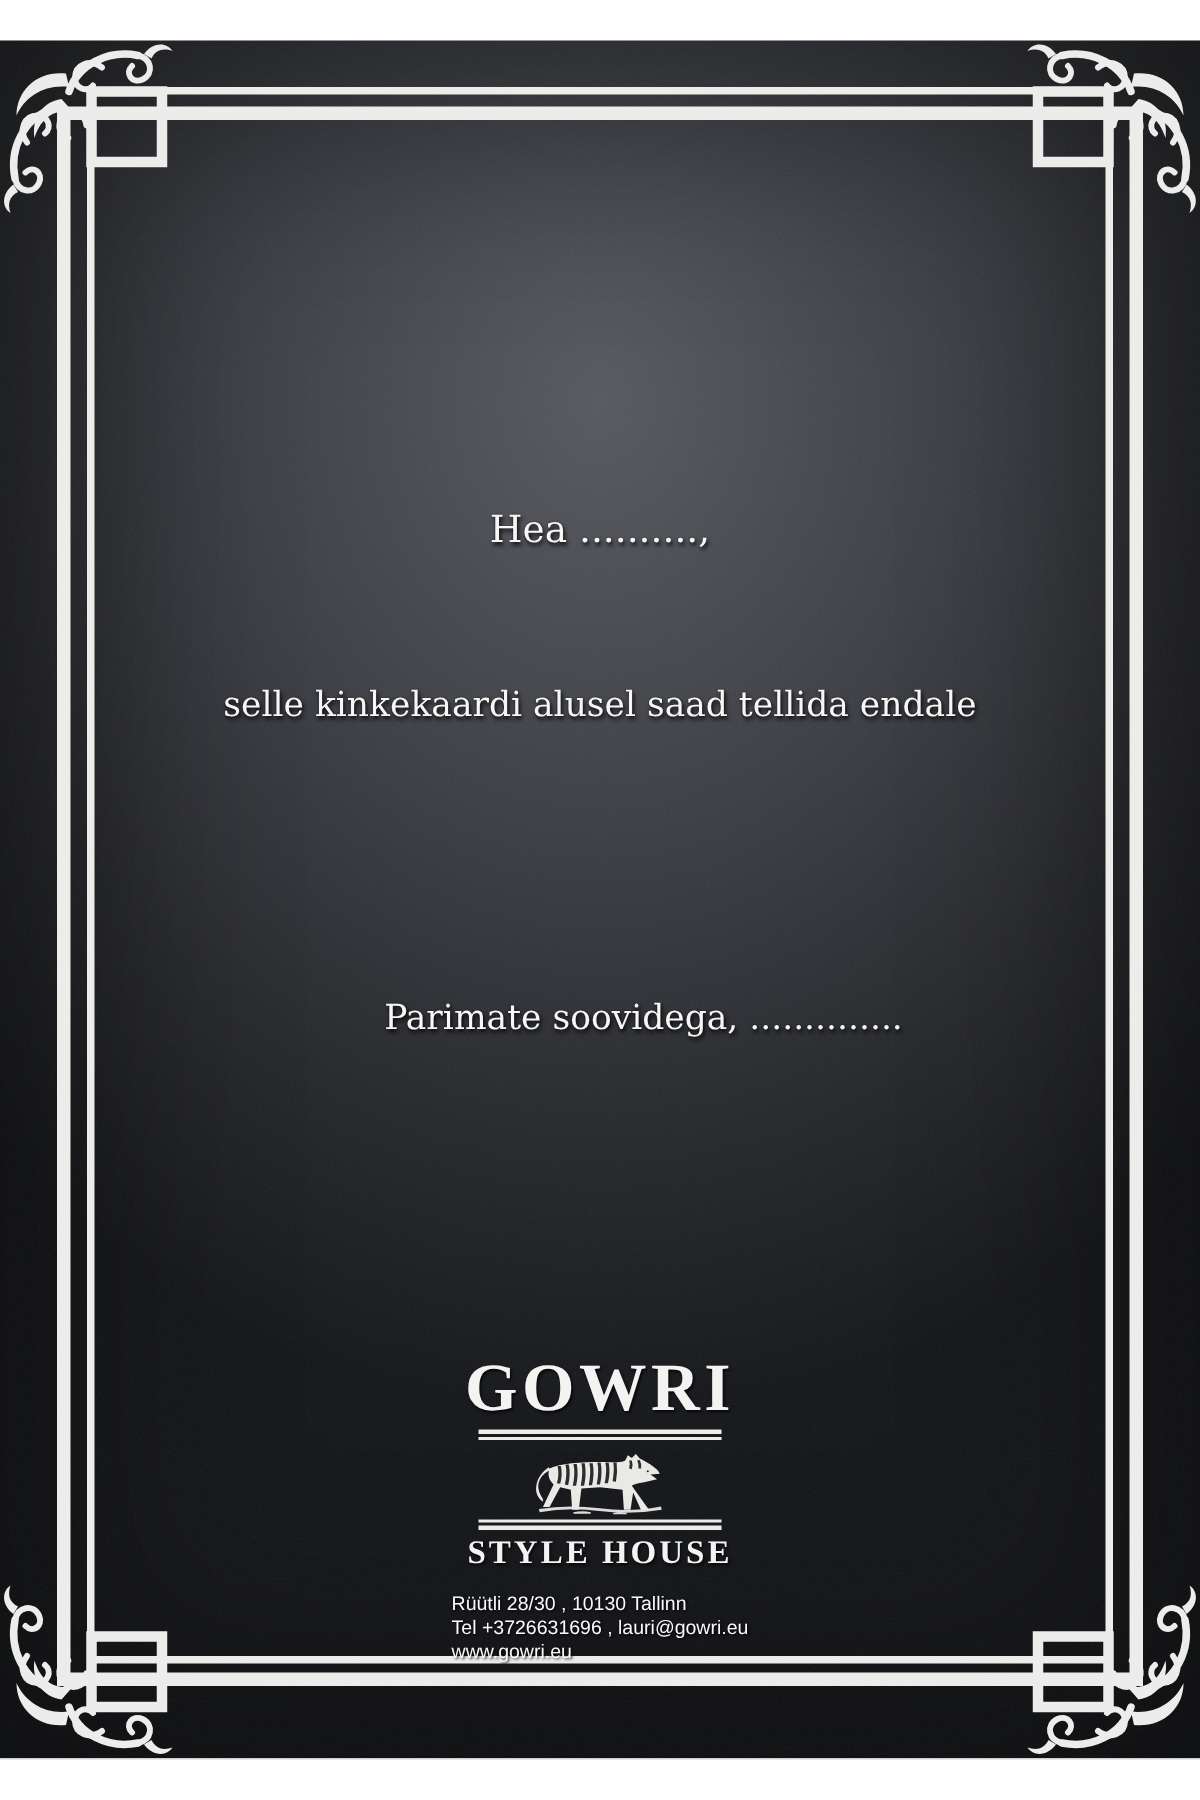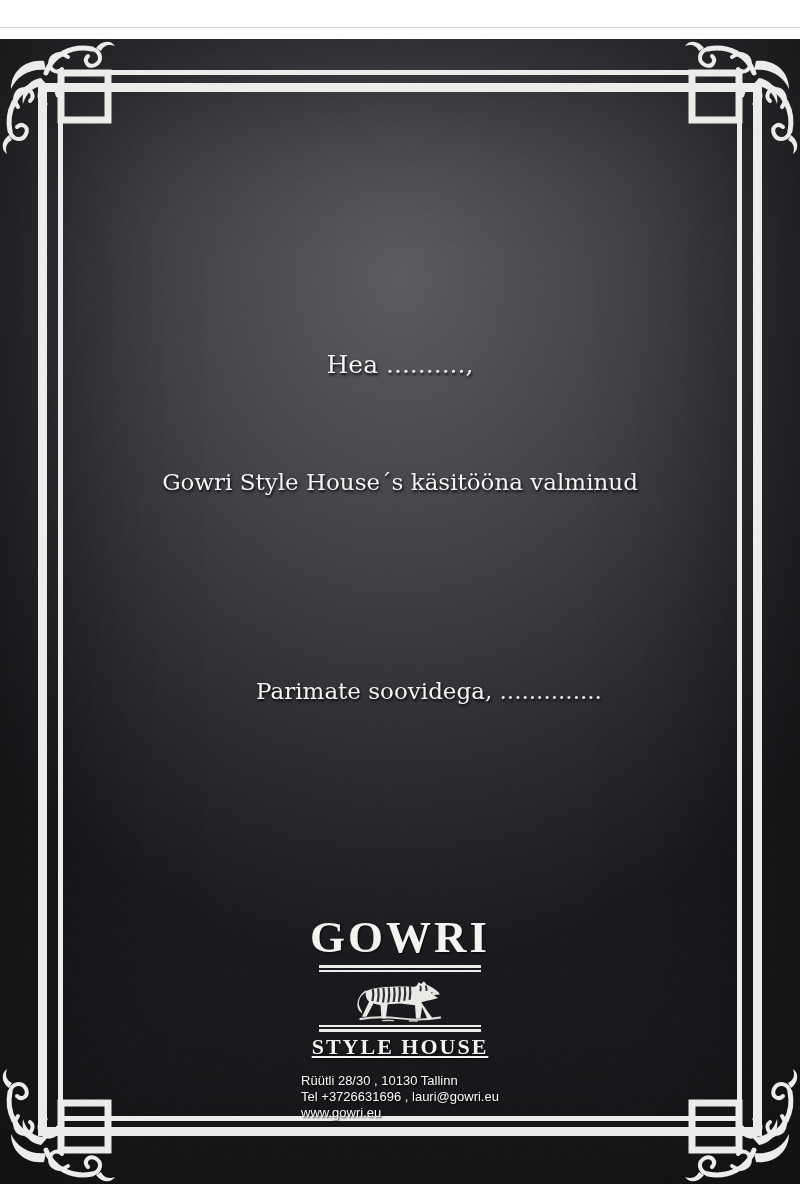--- a/index.html
+++ b/index.html
@@ -5,21 +5,21 @@
   html,body{margin:0;padding:0;}
   body{
     width:800px;height:1200px;position:relative;background:#ffffff;
     font-family:"DejaVu Serif", serif;overflow:hidden;
   }
   .strip{position:absolute;left:0;width:800px;background:#ffffff;}
   .strip.top{top:0;height:27px;border-bottom:1px solid #d8d8d8;}
   .strip.bottom{top:1172px;height:28px;border-top:1px solid #cfcfcf;}
 
   .card{
-    position:absolute;left:0;top:39px;width:800px;height:1145px;
+    position:absolute;left:0;top:27px;width:800px;height:1145px;
     background:
       radial-gradient(ellipse 580px 680px at 50% 21%, #56585e 0%, #3b3d43 42%, #26272b 72%, #141518 100%);
     box-shadow:inset 0 0 140px 50px rgba(0,0,0,0.45);
   }
   .noise{position:absolute;left:0;top:0;width:100%;height:100%;pointer-events:none;}
 
   .frame-outer{
     position:absolute;top:44px;left:38px;right:38px;bottom:48px;
     border:9px solid #ececea;
   }
@@ -52,21 +52,21 @@
   }
   .rules{width:162px;margin-top:5px;}
   .rules .r1{height:3px;background:#ececea;}
   .rules .r2{height:2px;background:#ececea;margin-top:2px;}
   .rules.below{margin-top:3px;}
   .rules.below .r1{height:2px;}
   .rules.below .r2{height:3px;margin-top:2px;}
   .tiger{margin-top:4px;height:46px;width:96px;}
   .subtitle{
     font-family:"Liberation Serif", serif;font-weight:bold;
-    font-size:22px;line-height:26px;letter-spacing:2px;margin-top:2px;text-decoration:underline;
+    font-size:22px;line-height:26px;letter-spacing:2px;margin-top:2px;
   }
   .contact{
     margin-top:13px;font-family:"Liberation Sans", sans-serif;
     font-size:13px;line-height:16px;color:#fafafa;
     text-shadow:1px 1px 2px rgba(0,0,0,0.9);
   }
 </style>
 </head>
 <body>
 
@@ -156,21 +156,21 @@
       <path d="M96,9 c6,-8 15,-8 19,-2 c-6,-2 -11,-1 -14,5 Z"></path>
       <path d="M9,96 c-8,6 -8,15 -2,19 c-2,-6 -1,-11 5,-14 Z"></path>
       <path d="M44,22 C25,20 11,33 11,50 C17,37 30,29 46,31 Z"></path>
       <path d="M41,39 C28,41 21,52 23,65 C27,52 36,45 49,48 Z"></path>
     </g>
   </svg>
 
   <div class="txt salutation">Hea ..........,</div>
 
   <div class="txt bodyblock">
-    <div>Gowri Style House´s käsitööna valminud</div>
+    <div>selle kinkekaardi alusel saad tellida endale</div>
   </div>
 
   <div class="txt closing">Parimate soovidega, ..............</div>
 
   <div class="logo-block">
     <div class="wordmark">GOWRI</div>
     <div class="rules">
         <div class="r1"></div>
         <div class="r2"></div>
       </div>

